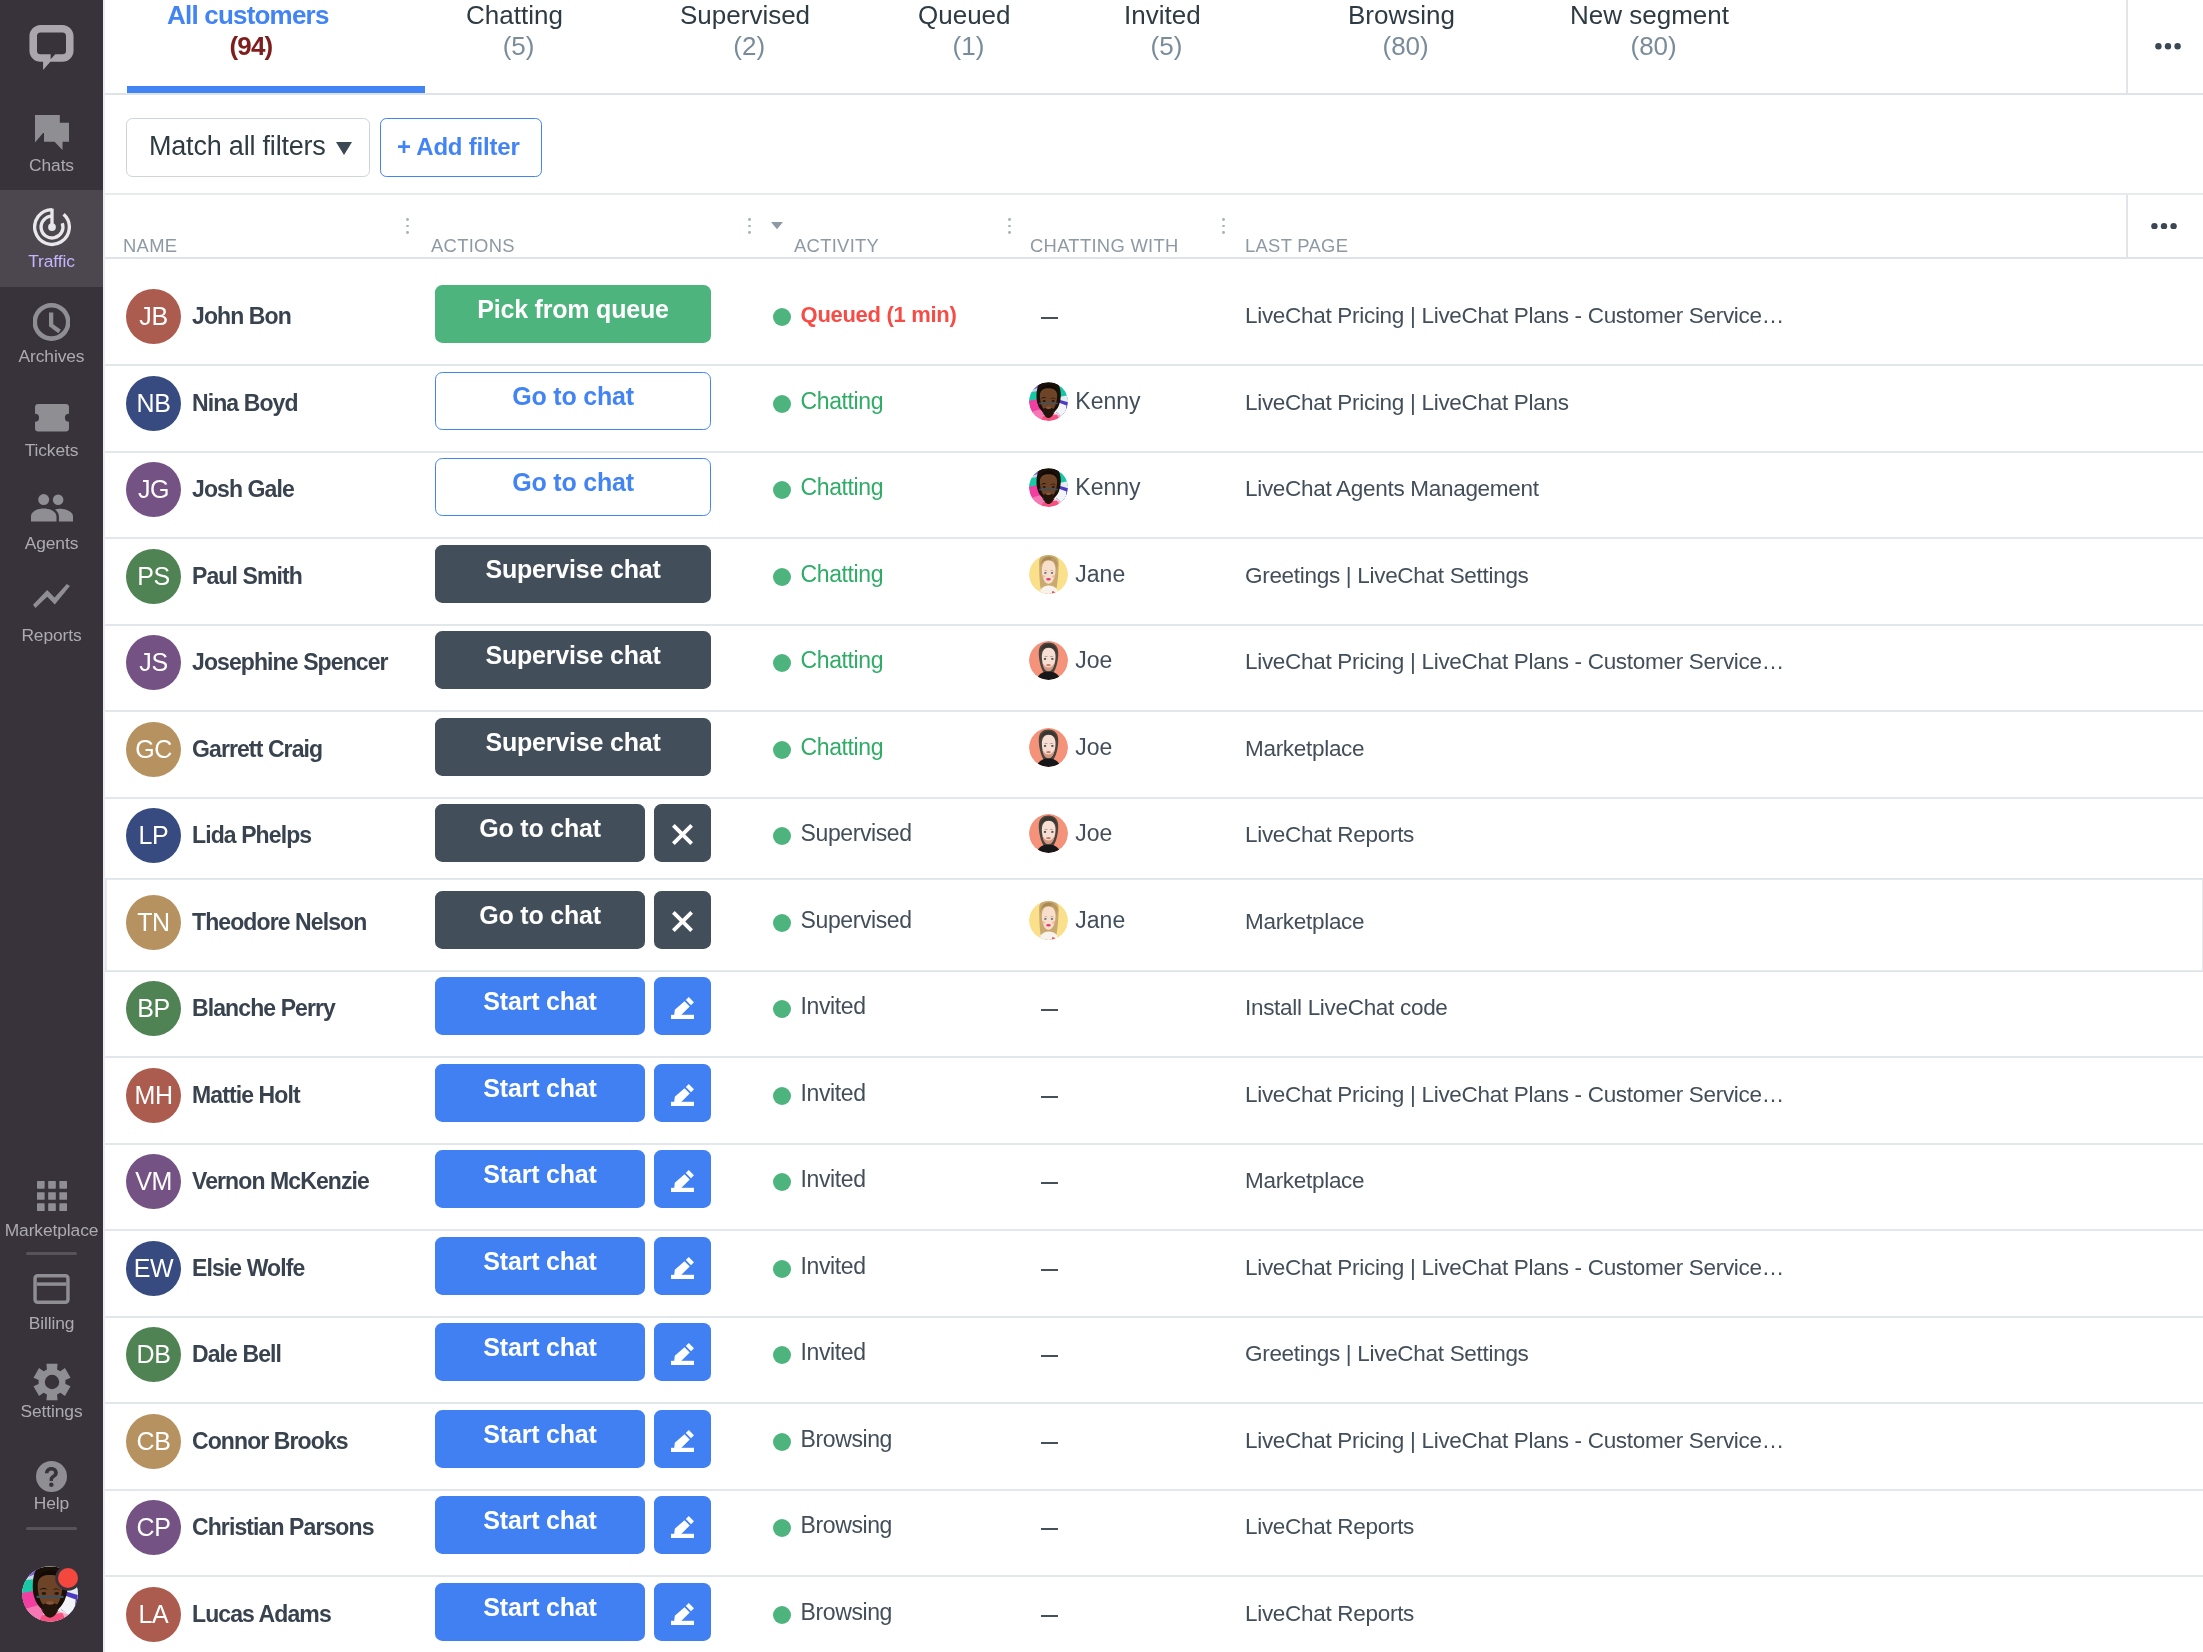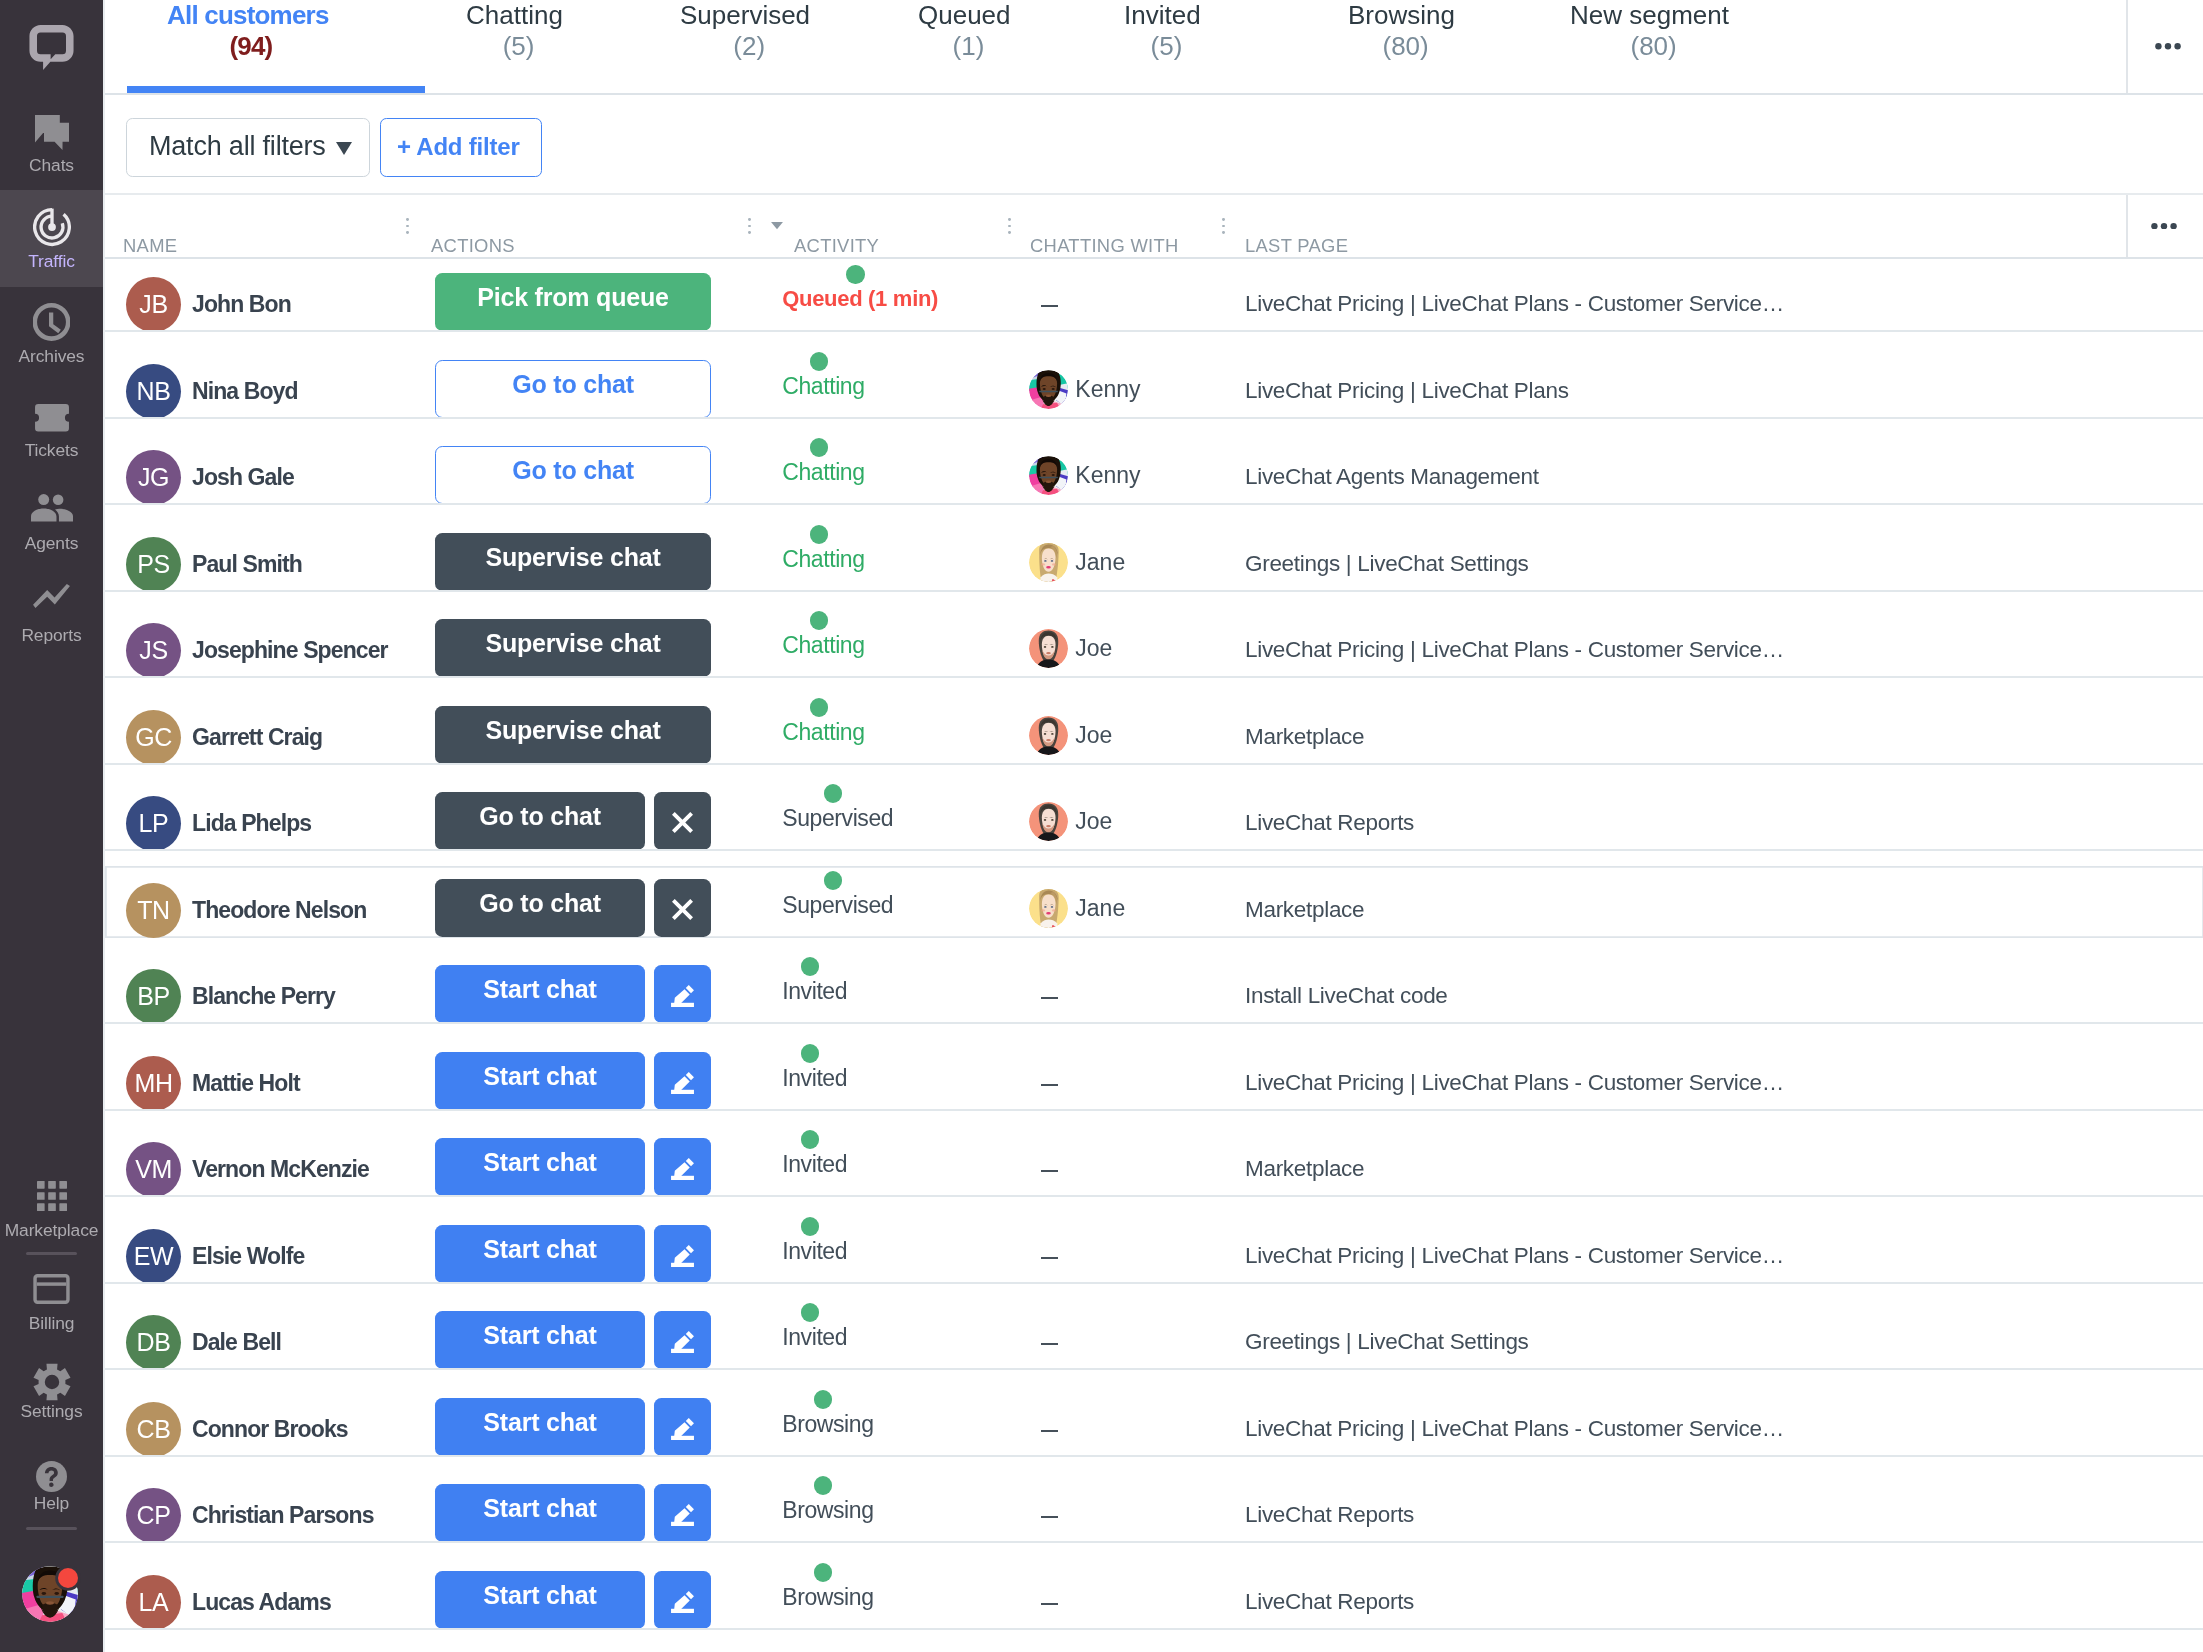--- a/index.html
+++ b/index.html
@@ -78,21 +78,21 @@
   .thead:after { content:""; position:absolute; left:1.8px; right:0; bottom:0; height:1.8px; background:#DDE3E8; }
   .th { position: absolute; top: 0; height: 62px; display: flex; align-items: flex-end;
         font-size: 18.4px; color: #8D99A3; letter-spacing: 0.3px; white-space: nowrap; }
   .grip { position: absolute; top: 0; height: 62px; display: flex; align-items: center; }
   .grip i { display:block; width: 2.8px; height: 2.8px; border-radius: 50%; background: #A9B4BD; margin: 3.4px 0; }
   .sortarrow { position: absolute; top: 0; height: 62px; display: flex; align-items: center; }
   .thead-more { position: absolute; top: 0; height: 62px; display: flex; align-items: center; }
   .thead-sep { position: absolute; width: 1.8px; background: #E1E5E9; }
 
   .tbody { position: absolute; left: 0; top: 259px; right: 0; bottom: 0; }
-  .row { position: absolute; left: 0; right: 0; height: 73px; }
+  .row { position: absolute; left: 0; right: 0; height: 95px; margin-top: 12px; }
   .row:after { content:""; position:absolute; left:1.8px; right:0; bottom:0; height:1.8px; background:#E1E7EB; }
   .row.hover { background: #fff; }
   .row.hover:before { content:""; position:absolute; left:1.8px; top:0.9px; right:0; bottom:0; box-shadow: inset 0 0 0 1.8px #DEE4E9; pointer-events:none; }
   .row.hover:after { display:none; }
 
   .cell-name { position: absolute; left: 23px; top: 0; height: 86px; display: flex; align-items: center; }
   .ini {
     width: 55px; height: 55px; border-radius: 50%; color: #fff; font-size: 25px;
     display: flex; align-items: center; justify-content: center; letter-spacing: -0.4px;
     flex: 0 0 55px; margin-top: 5.5px;
@@ -107,21 +107,21 @@
   }
   .abtn.wide { width: 276px; }
   .abtn.narrow { width: 210px; }
   .abtn.sq { width: 57px; flex: 0 0 57px; padding-bottom: 0; }
   .abtn.sq svg { display: block; margin-top: 3.7px; }
   .abtn.green { background: #4CB47C; color: #fff; }
   .abtn.outline { background: #fff; color: #4384F5; border: 1.8px solid #4384F5; }
   .abtn.dark { background: #424E59; color: #fff; }
   .abtn.blue { background: #4080F2; color: #fff; }
 
-  .cell-activity { position: absolute; left: 670px; top: 0; height: 86px; display: flex; align-items: center; flex-direction: column; }
+  .cell-activity { position: absolute; left: 670px; top: 0; height: 86px; display: flex; align-items: center; }
   .sdot { width: 18.4px; height: 18.4px; border-radius: 50%; background: #4CB47C; flex: 0 0 18.4px; margin-top: 6.4px; }
   .stext { font-size: 23px; margin-left: 9.2px; white-space: nowrap; letter-spacing: -0.4px; margin-top: 1.8px; }
   .stext.green { color: #2FAC66; }
   .stext.red { color: #F74C45; font-weight: 700; font-size: 22px; letter-spacing: -0.3px; }
   .stext.gray { color: #424E59; }
 
   .cell-chat { position: absolute; left: 926px; top: 0; height: 86px; display: flex; align-items: center; }
   .cavat { width: 39px; height: 39px; border-radius: 50%; overflow: hidden; flex: 0 0 39px; }
   .cname { font-size: 23px; color: #424E59; margin-left: 7.3px; white-space: nowrap; }
   .cdash { width: 17.4px; height: 1.8px; background: #46505A; margin-left: 12px; margin-top: 8.3px; font-size: 0; }

